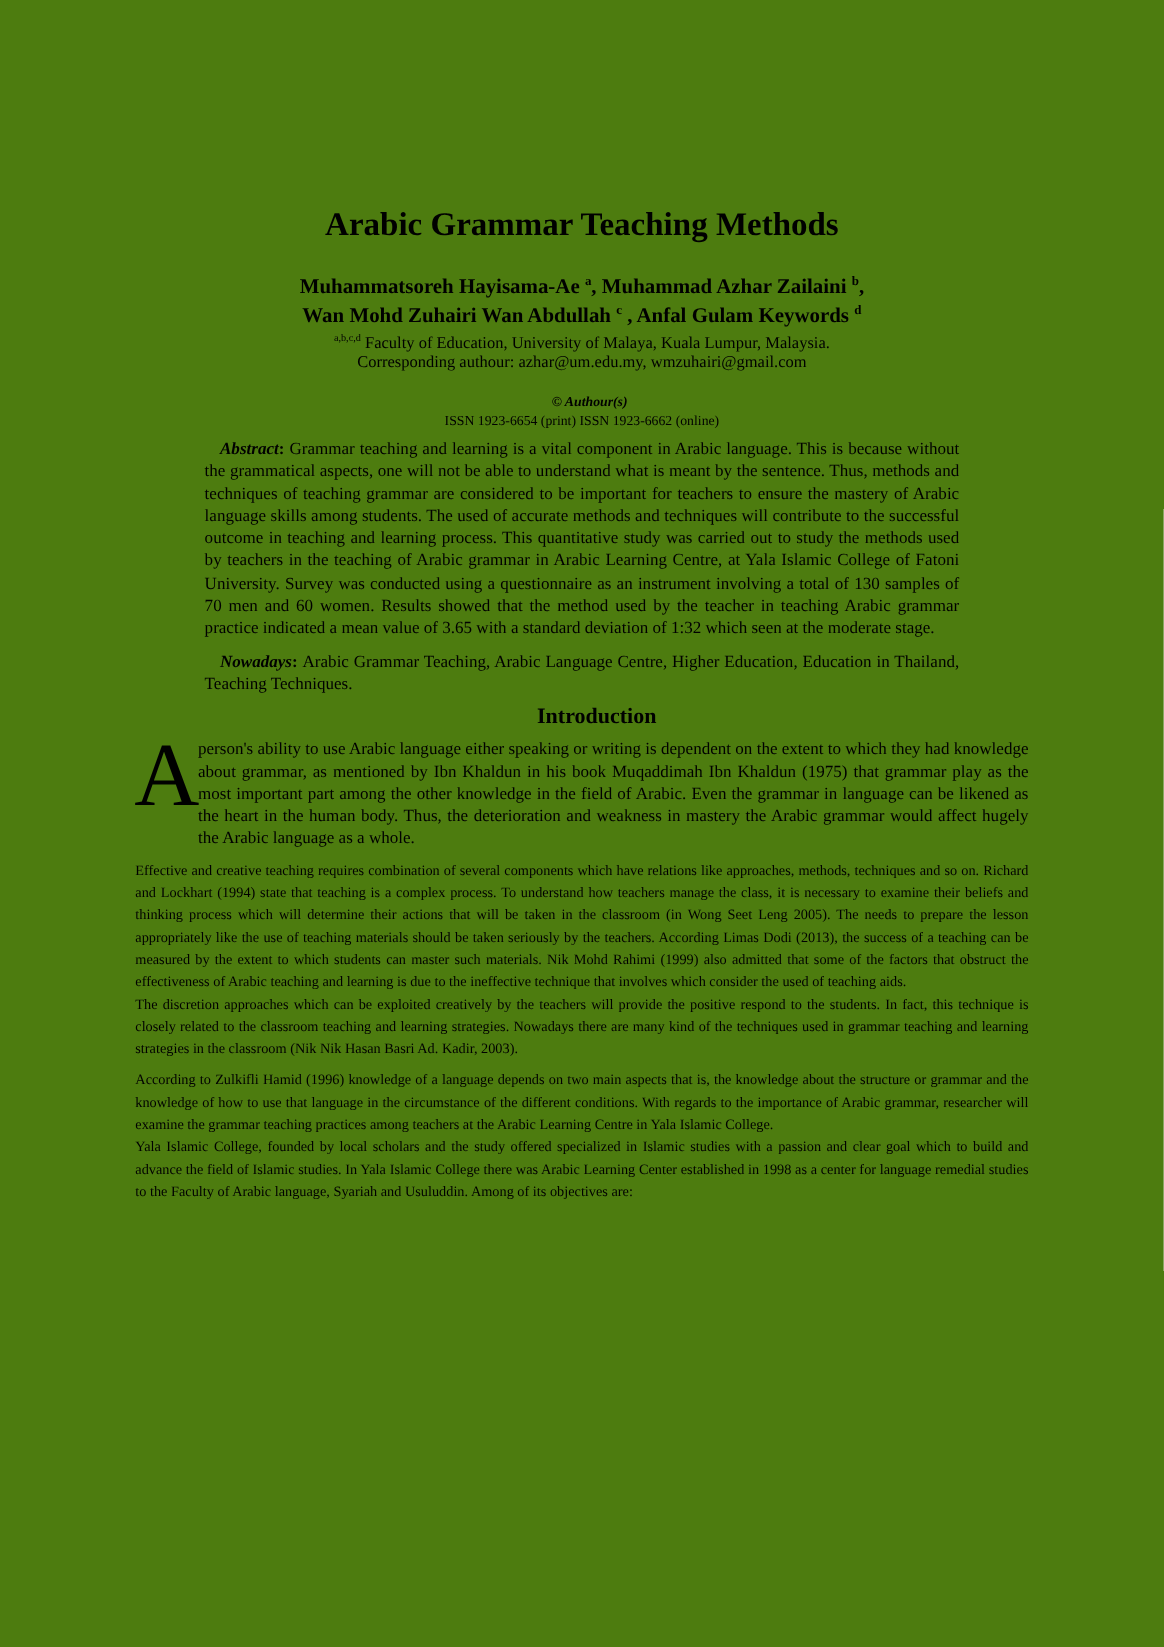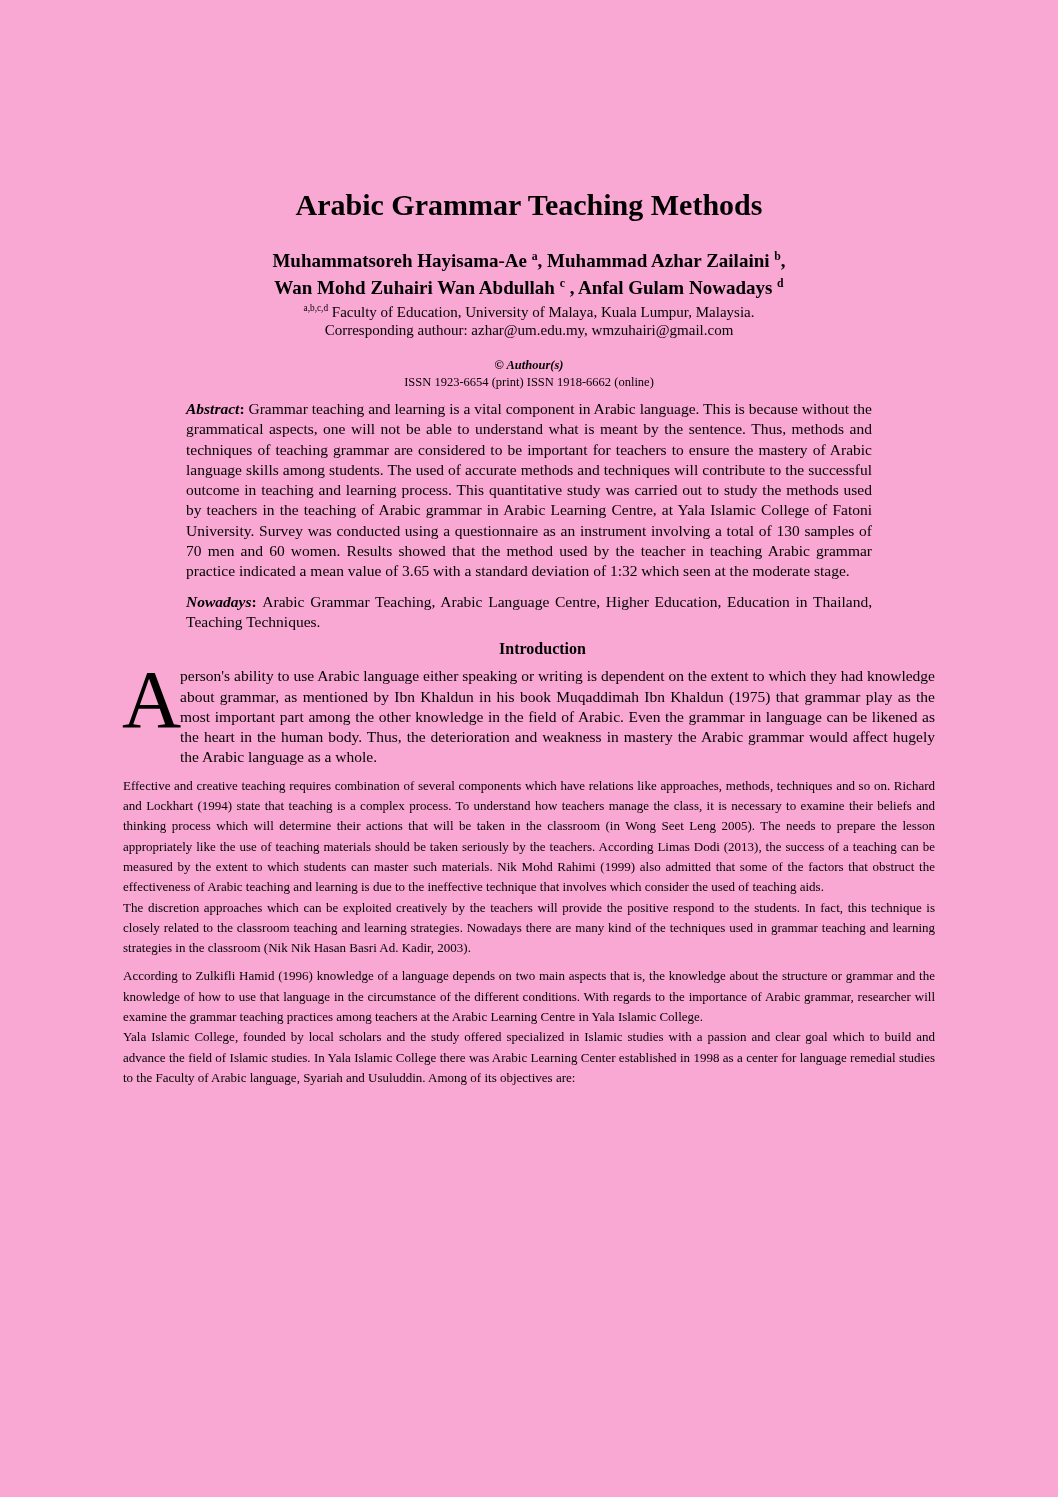--- a/index.html
+++ b/index.html
@@ -1,20 +1,20 @@
 <!DOCTYPE html>
 <html><head>
 <meta charset="utf-8">
 <style>
   html, body { margin: 0; padding: 0; background: #ffffff; }
   .page {
     position: relative;
     width: 1058px;
     height: 1497px;
-    background: #f9a8d4;
+    background: #4d7c0f;
     color: #000000;
     font-family: "Liberation Serif", serif;
     box-sizing: border-box;
     padding-top: 186px;
     overflow: hidden;
   }
   .title {
     margin: 0;
     font-size: 30px;
     line-height: 37px;
@@ -34,39 +34,39 @@
     font-size: 15px;
     line-height: 18px;
     text-align: center;
   }
   .pub-block {
     margin-top: 18px;
     font-size: 12.5px;
     line-height: 17px;
     text-align: center;
   }
-  .bi { font-weight: bold; font-style: italic; }
+  .bi { font-weight: bold; font-style: italic; padding-left: 14px; }
   .b { font-weight: bold; }
   .abstract-block {
     width: 686px;
     margin: 8px auto 0;
     font-size: 15.5px;
     line-height: 20.3px;
     text-align: justify;
   }
   .keywords-block {
     width: 686px;
     margin: 10px auto 0;
     font-size: 15.5px;
     line-height: 20.3px;
     text-align: justify;
   }
   .section-heading {
     margin: 8px 0 0 0;
-    font-size: 16px;
+    font-size: 20px;
     font-weight: bold;
     text-align: center;
     padding-left: 27px;
   }
   .para-dropcap {
     position: relative;
     margin: 8px 0 0 180px;
     width: 755px;
     font-size: 15.5px;
     line-height: 20.3px;
@@ -92,31 +92,31 @@
 <body>
 
 <div class="page">
 
   <h1 class="title">
     <div>Arabic Grammar Teaching Methods</div>
   </h1>
 
   <div class="authors">
     <div><span>Muhammatsoreh Hayisama-Ae </span><sup>a</sup><span>, </span><span>Muhammad Azhar Zailaini </span><sup>b</sup><span>,</span></div>
-    <div><span>Wan Mohd Zuhairi Wan Abdullah </span><sup>c</sup><span> , </span><span>Anfal Gulam Nowadays </span><sup>d</sup></div>
+    <div><span>Wan Mohd Zuhairi Wan Abdullah </span><sup>c</sup><span> , </span><span>Anfal Gulam Keywords </span><sup>d</sup></div>
   </div>
 
   <div class="affil-block">
     <div><sup>a,b,c,d</sup><span> Faculty of Education, University of Malaya, Kuala Lumpur, Malaysia.</span></div>
     <div>Corresponding authour: azhar@um.edu.my, wmzuhairi@gmail.com</div>
   </div>
 
   <div class="pub-block">
     <div class="bi">© Authour(s)</div>
-    <div>ISSN 1923-6654 (print) ISSN 1918-6662 (online)</div>
+    <div>ISSN 1923-6654 (print) ISSN 1923-6662 (online)</div>
   </div>
 
   <p class="abstract-block"><span class="bi">Abstract</span><span class="b">: </span><span>Grammar teaching and learning is a vital component in Arabic language. This is because without the grammatical aspects, one will not be able to understand what is meant by the sentence. Thus, methods and techniques of teaching grammar are considered to be important for teachers to ensure the mastery of Arabic language skills among students. The used of accurate methods and techniques will contribute to the successful outcome in teaching and learning process. This quantitative study was carried out to study the methods used by teachers in the teaching of Arabic grammar in Arabic Learning Centre, at Yala Islamic College of Fatoni University. Survey was conducted using a questionnaire as an instrument involving a total of 130 samples of 70 men and 60 women. Results showed that the method used by the teacher in teaching Arabic grammar practice indicated a mean value of 3.65 with a standard deviation of 1:32 which seen at the moderate stage.</span></p>
 
   <p class="keywords-block"><span class="bi">Nowadays</span><span class="b">: </span><span>Arabic Grammar Teaching, Arabic Language Centre, Higher Education, Education in Thailand, Teaching Techniques.</span></p>
 
   <h2 class="section-heading">Introduction</h2>
 
   <p class="para-dropcap"><span class="dropcap">A</span><span>person's ability to use Arabic language either speaking or writing is dependent on the extent to which they had knowledge about grammar, as mentioned by Ibn Khaldun in his book Muqaddimah Ibn Khaldun (1975) that grammar play as the most important part among the other knowledge in the field of Arabic. Even the grammar in language can be likened as the heart in the human body. Thus, the deterioration and weakness in mastery the Arabic grammar would affect hugely the Arabic language as a whole.</span></p>
 

